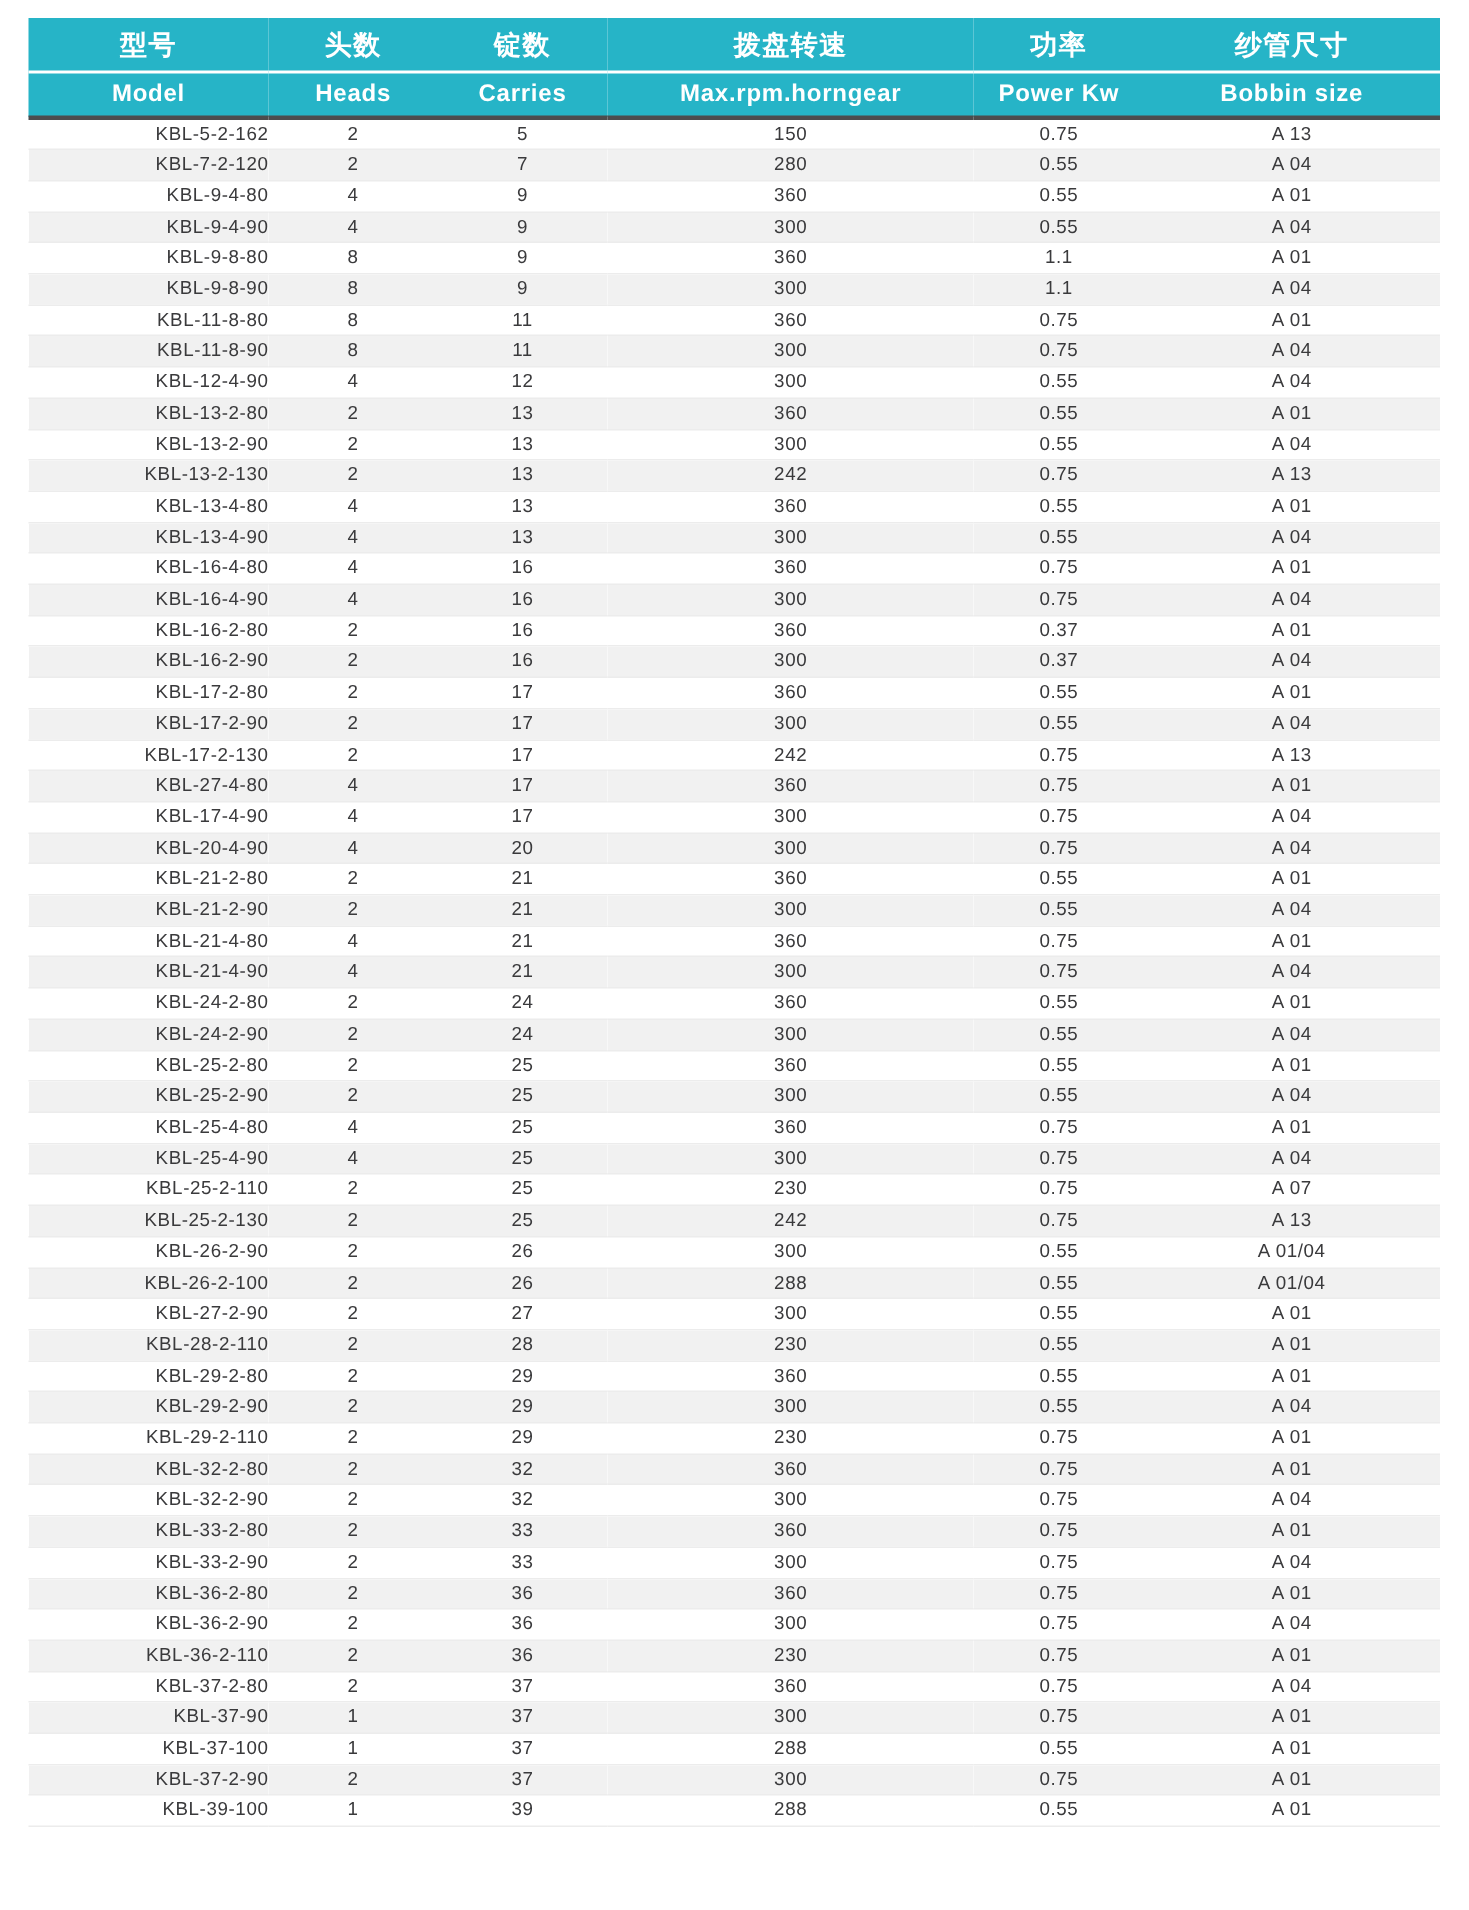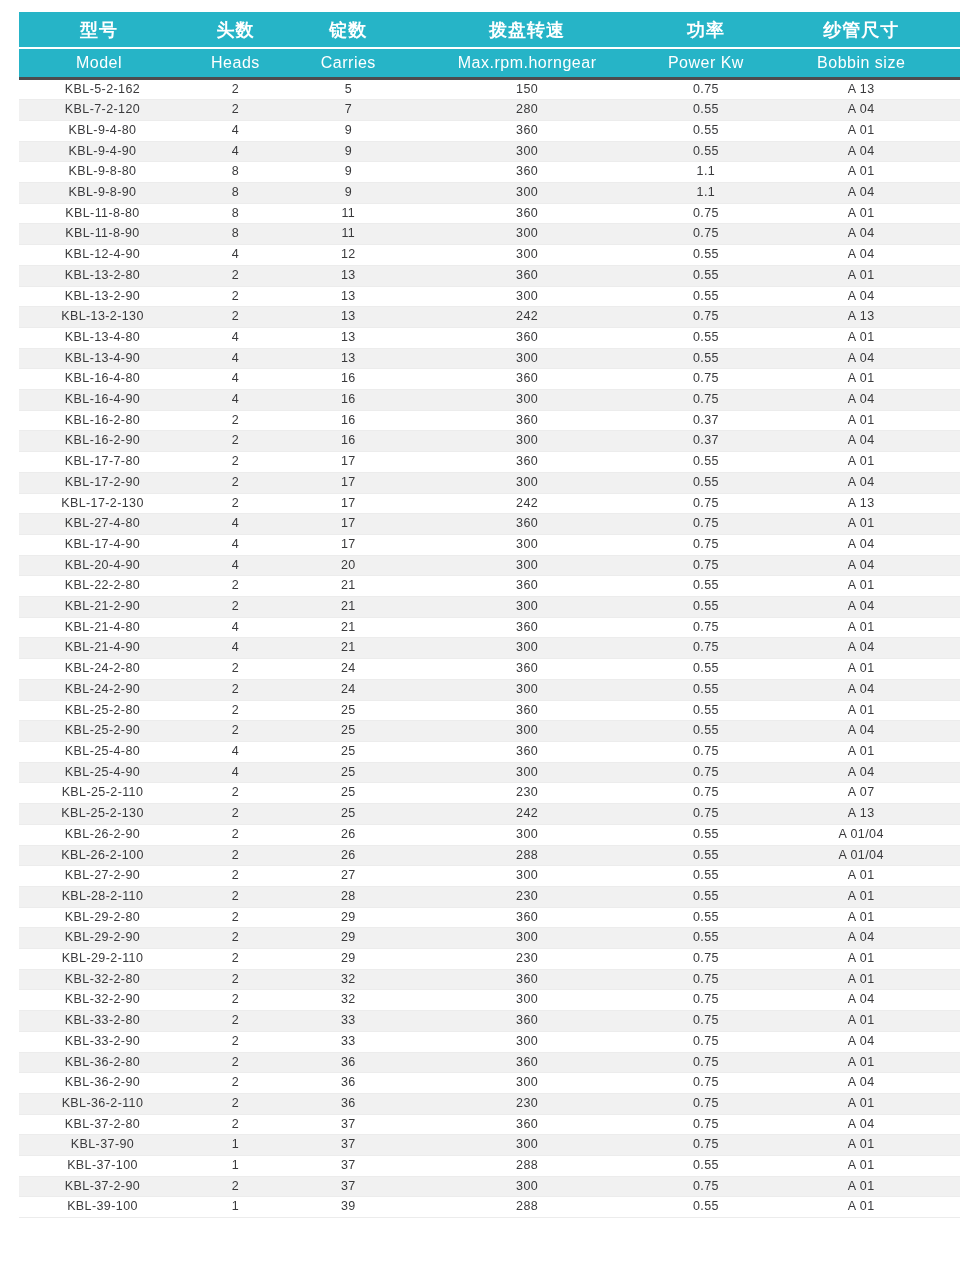--- a/index.html
+++ b/index.html
@@ -32,42 +32,42 @@
     font-size: 18px;
     height: 36px;
     letter-spacing: 1px;
     border-bottom: 2px solid #ffffff;
     padding: 0;
     text-align: center;
   }
   tr.hdr-en th {
     background: var(--teal);
     color: var(--header-text);
-    font-weight: normal;
+    font-weight: bold;
     font-size: 16px;
     height: 30px;
     letter-spacing: 0.5px;
     border-bottom: 3px solid var(--divider);
     padding: 0;
     text-align: center;
   }
   tbody td {
     font-size: 12.5px;
     color: var(--text);
     text-align: center;
     height: 19.7px;
     line-height: 19.7px;
     padding: 0;
     border-bottom: 1px solid var(--row-line);
     letter-spacing: 0.4px;
     white-space: nowrap;
     overflow: hidden;
   }
   tbody td.col-model {
-    text-align: center;
+    text-align: right;
     padding-left: 7px;
   }
   tbody tr:nth-child(even) { background: var(--row-alt); }
   tbody tr:nth-child(odd)  { background: #ffffff; }
 </style>
 </head>
 <body>
 
 <div class="page">
   <table class="spec">
@@ -236,21 +236,21 @@
         </tr>
         <tr>
           <td class="col-model">KBL-16-2-90</td>
           <td>2</td>
           <td>16</td>
           <td>300</td>
           <td>0.37</td>
           <td>A 04</td>
         </tr>
         <tr>
-          <td class="col-model">KBL-17-7-80</td>
+          <td class="col-model">KBL-17-2-80</td>
           <td>2</td>
           <td>17</td>
           <td>360</td>
           <td>0.55</td>
           <td>A 01</td>
         </tr>
         <tr>
           <td class="col-model">KBL-17-2-90</td>
           <td>2</td>
           <td>17</td>
@@ -284,21 +284,21 @@
         </tr>
         <tr>
           <td class="col-model">KBL-20-4-90</td>
           <td>4</td>
           <td>20</td>
           <td>300</td>
           <td>0.75</td>
           <td>A 04</td>
         </tr>
         <tr>
-          <td class="col-model">KBL-22-2-80</td>
+          <td class="col-model">KBL-21-2-80</td>
           <td>2</td>
           <td>21</td>
           <td>360</td>
           <td>0.55</td>
           <td>A 01</td>
         </tr>
         <tr>
           <td class="col-model">KBL-21-2-90</td>
           <td>2</td>
           <td>21</td>

